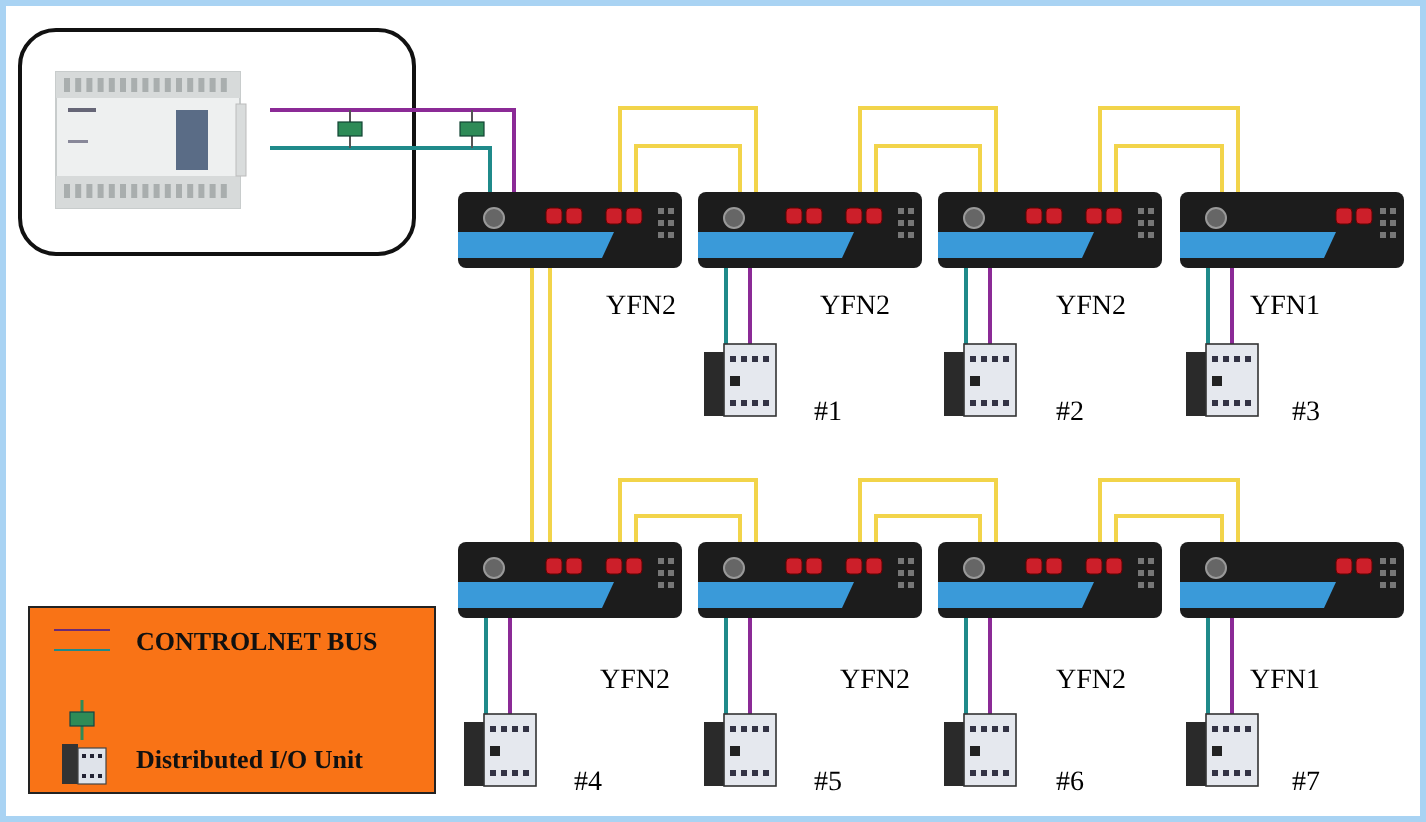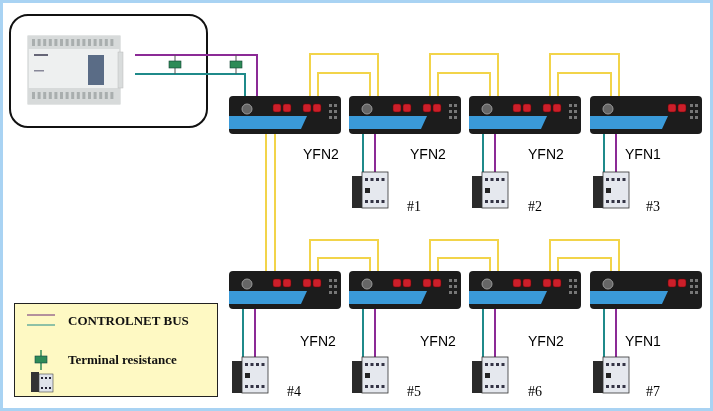--- a/index.html
+++ b/index.html
@@ -1,22 +1,22 @@
 <!DOCTYPE html>
 <html><head>
 <meta charset="utf-8">
 <style>
   html, body { margin: 0; padding: 0; }
   body { width: 713px; height: 411px; overflow: hidden; background: #ffffff; font-family: "Liberation Serif", serif; }
   #stage { position: relative; width: 713px; height: 411px; }
   #frame { position: absolute; left: 0; top: 0; width: 707px; height: 405px; border: 3px solid #a9d3f3; background: #fff; }
   svg { position: absolute; left: 0; top: 0; }
-  .lbl { position: absolute; font-family: Liberation Sans, sans-serif; font-size: 14px; color: #000; }
+  .lbl { position: absolute; font-family: Liberation Serif, serif; font-size: 14px; color: #000; }
   .num { position: absolute; font-family: "Liberation Serif", serif; font-size: 14px; color: #000; }
-  #legend { position: absolute; left: 14px; top: 303px; width: 202px; height: 92px; background: #fef9c3; border: 1px solid #222; }
+  #legend { position: absolute; left: 14px; top: 303px; width: 202px; height: 92px; background: #f97316; border: 1px solid #222; }
   .lg-row { position: absolute; left: 0; width: 200px; height: 20px; }
   .lg-text { position: absolute; left: 53px; font-family: "Liberation Serif", serif; font-size: 13px; font-weight: bold; color: #111; white-space: nowrap; }
 </style>
 </head>
 <body>
 
 <div id="stage">
   <div id="frame"></div>
 
   <svg id="wires" width="713" height="411">
@@ -327,28 +327,28 @@
         <line x1="12" y1="5" x2="40" y2="5" stroke="#6b2a76" stroke-width="1"></line>
         <line x1="12" y1="15" x2="40" y2="15" stroke="#1f8a8a" stroke-width="1"></line>
       </svg>
       <span class="lg-text" style="top:3px">CONTROLNET BUS</span>
     </div>
     <div class="lg-row" style="top:46px">
       <svg width="50" height="20" style="left:0;top:0">
         <line x1="26" y1="0" x2="26" y2="20" stroke="#2e8b57" stroke-width="1.5"></line>
         <rect x="20" y="6" width="12" height="7" fill="#2e8b57" stroke="#144" stroke-width="0.6"></rect>
       </svg>
-      <span class="lg-text" style="top:2px">Terminal resistance</span>
     </div>
     <div class="lg-row" style="top:66px">
       <svg width="50" height="24" style="left:0;top:0">
         <rect x="16" y="2" width="8" height="20" fill="#333"></rect>
         <rect x="24" y="4" width="14" height="18" fill="#dfe3ea" stroke="#444" stroke-width="0.6"></rect>
         <rect x="26" y="7" width="2" height="2" fill="#223"></rect>
           <rect x="30" y="7" width="2" height="2" fill="#223"></rect>
           <rect x="34" y="7" width="2" height="2" fill="#223"></rect>
         <rect x="26" y="17" width="2" height="2" fill="#223"></rect>
           <rect x="30" y="17" width="2" height="2" fill="#223"></rect>
           <rect x="34" y="17" width="2" height="2" fill="#223"></rect>
       </svg>
+      <span class="lg-text" style="top:2px">Distributed I/O Unit</span>
     </div>
   </div>
 </div>
 
 </body></html>

